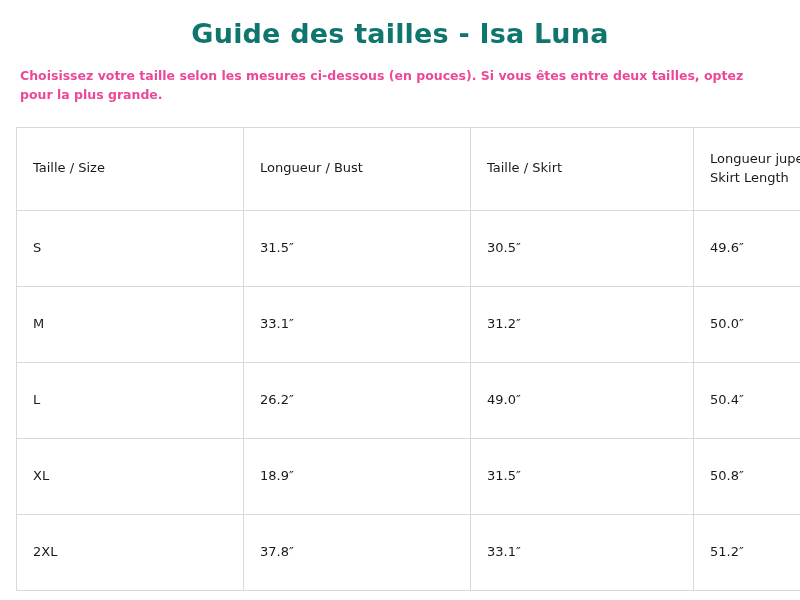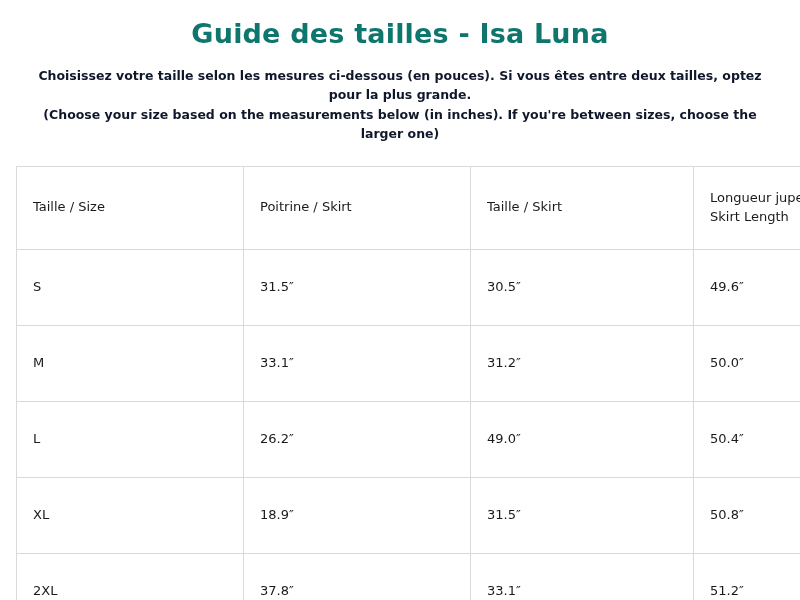--- a/index.html
+++ b/index.html
@@ -24,25 +24,25 @@
   .title {
     text-align: center;
     font-size: 27px;
     font-weight: bold;
     letter-spacing: 0.2px;
     margin: 16px 0 0 0;
     padding-top: 2px;
     color: #0f766e;
   }
   .subtitle {
-    text-align: center;
+    text-align: left;
     font-size: 12.5px;
     font-weight: bold;
     line-height: 1.55;
-    color: #0f172a;
+    color: #ec4899;
     margin: 17px auto 0 auto;
     width: 760px;
   }
   .subtitle .line2 {
     display: block;
   }
   .table-wrap {
     margin: 22px 16px 0 16px;
   }
   table.size-table {
@@ -79,32 +79,31 @@
 </style>
 </head>
 <body>
 
 <div class="page">
 
   <h1 class="title">Guide des tailles - Isa Luna</h1>
 
   <p class="subtitle">
     <span>Choisissez votre taille selon les mesures ci-dessous (en pouces). Si vous êtes entre deux tailles, optez pour la plus grande.</span>
-    <span class="line2">(Choose your size based on the measurements below (in inches). If you're between sizes, choose the larger one)</span>
   </p>
 
   <div class="table-wrap">
     <table class="size-table">
       <thead>
         <tr>
           <td class="col-0">
             <span>Taille / Size</span>
           </td>
           <td class="col-1">
-            <span>Poitrine / Skirt</span>
+            <span>Longueur / Bust</span>
           </td>
           <td class="col-2">
             <span>Taille / Skirt</span>
           </td>
           <td class="col-3">
             <span>Longueur jupe /</span>
             <span class="hdr-sub">Skirt Length</span>
           </td>
         </tr>
       </thead>

